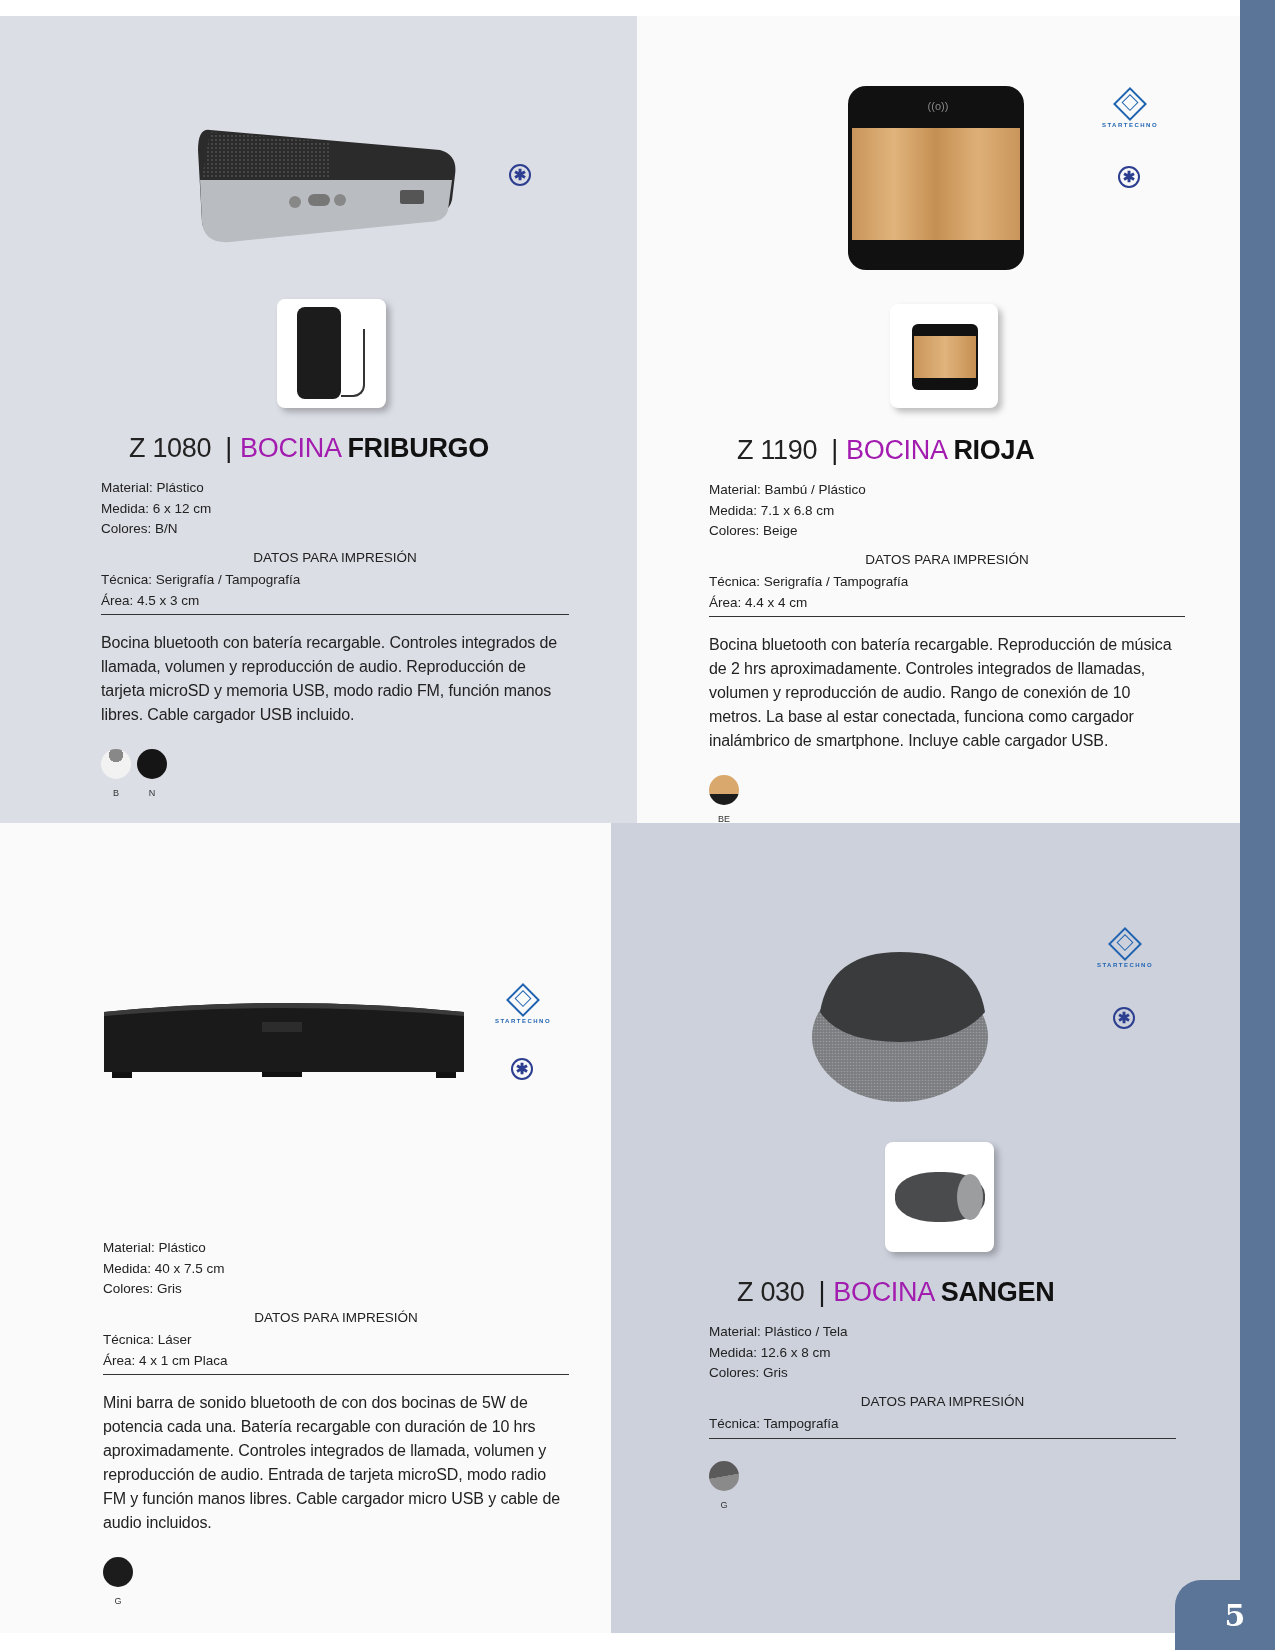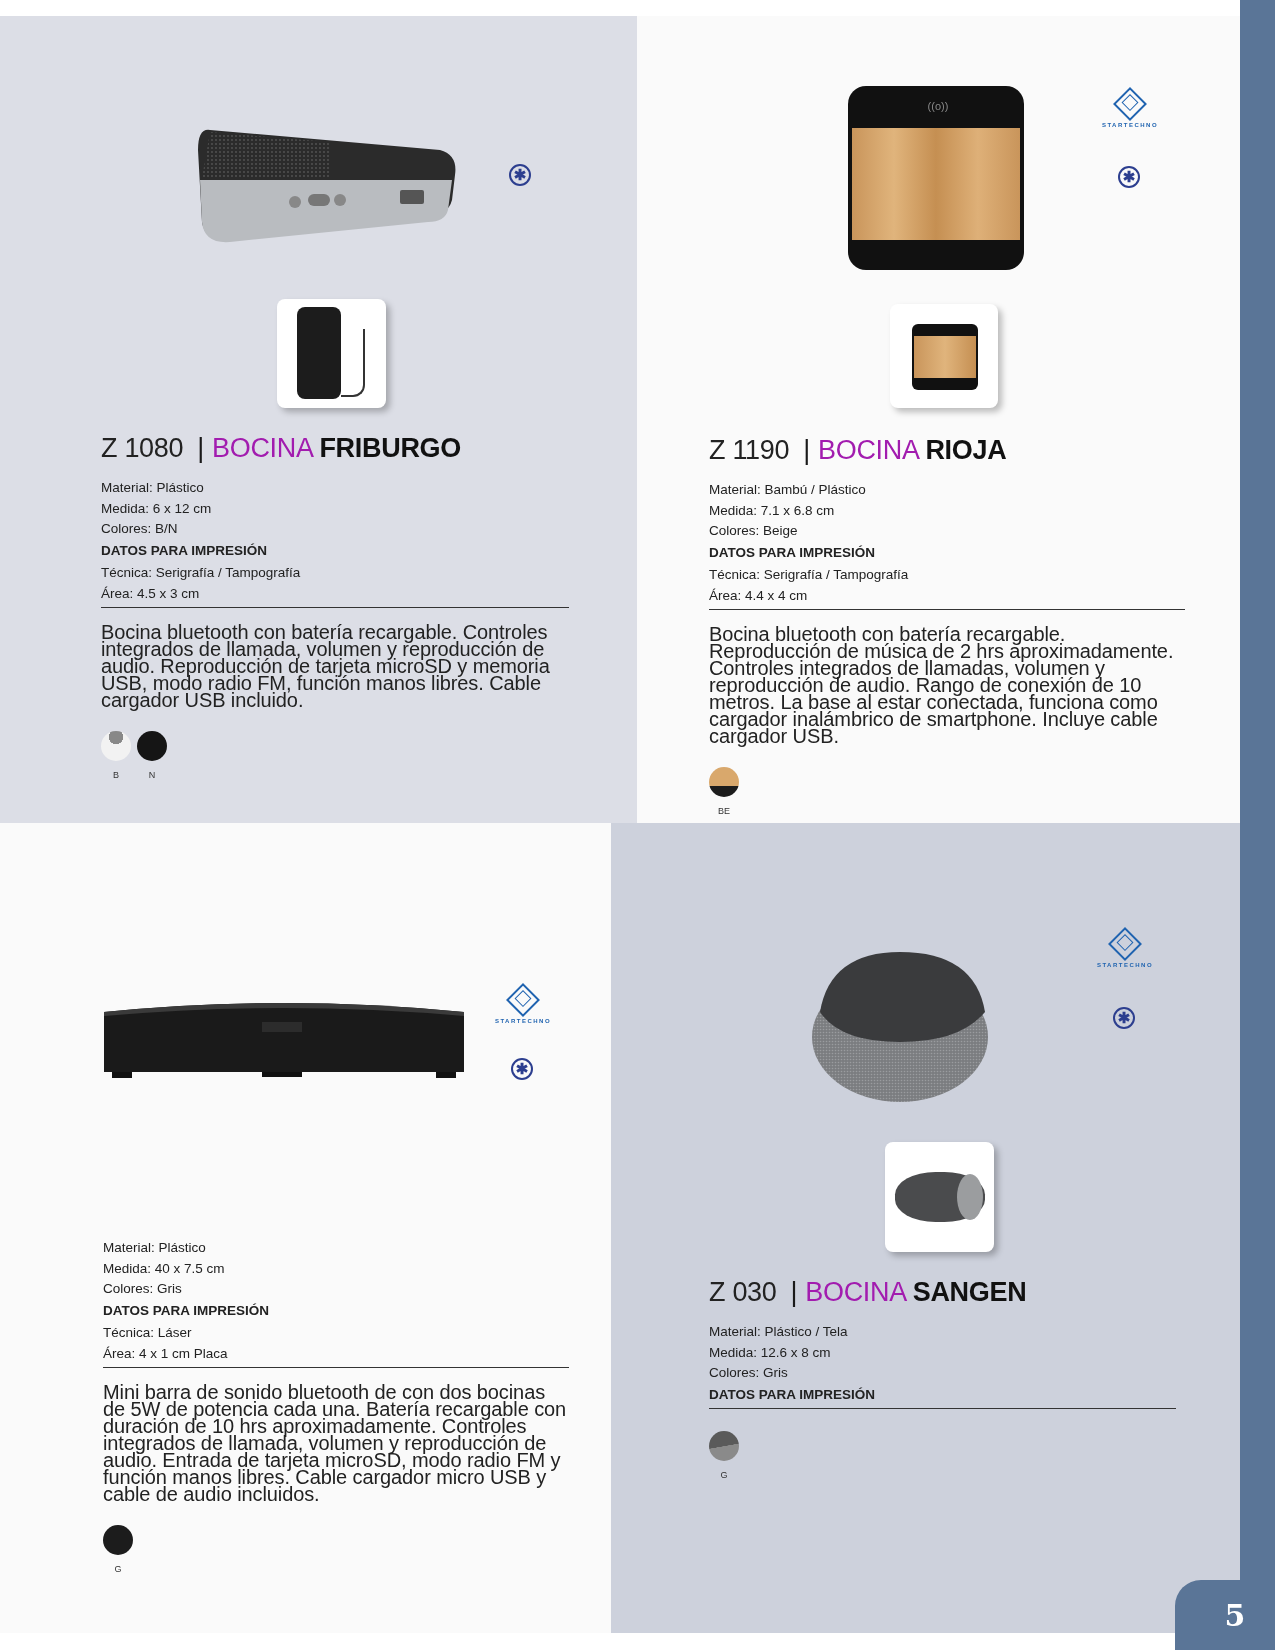--- a/index.html
+++ b/index.html
@@ -7,28 +7,28 @@
   .panel { position:absolute; }
   #p1 { left:0; top:16px; width:637px; height:807px; background:#dcdee6; }
   #p2 { left:637px; top:16px; width:603px; height:807px; background:#fafafa; }
   #p3 { left:0; top:823px; width:611px; height:810px; background:#fafafa; }
   #p4 { left:611px; top:823px; width:629px; height:810px; background:#cdd1dc; }
   #sidebar { position:absolute; left:1240px; top:0; width:35px; height:1650px; background:#5a7597; }
   #pagetab { position:absolute; left:1175px; top:1580px; width:100px; height:70px; background:#5a7597; border-top-left-radius:26px; color:#fff; font-family:"DejaVu Serif", serif; font-weight:bold; font-size:30px; display:flex; align-items:center; justify-content:center; padding-left:20px; box-sizing:border-box; }
 
   .card { position:absolute; }
   .title { font-size:27px; line-height:32px; white-space:nowrap; letter-spacing:-0.3px; }
-  .title .code { font-weight:300; color:#222; }
+  .title .code { font-weight:300; color:#222;margin-left:28px; }
   .title .sep { margin:0 8px 0 14px; }
   .title .word { font-weight:normal; color:#a21caf; }
   .title .name { font-weight:bold; color:#111; }
   .specs { margin-top:14px; font-size:13.5px; line-height:20.5px; color:#222; }
-  .specs .hdr { font-weight:bold; margin-top:1px; margin-bottom:2px; }
+  .specs .hdr { font-weight:normal; margin-top:8px; margin-bottom:2px;text-align:center; }
   .rule { border-top:1.5px solid #333; margin-top:3px; }
-  .desc { margin-top:16px; font-size:20px; line-height:17px; color:#222; letter-spacing:-0.1px; }
+  .desc { margin-top:16px; font-size:16px; line-height:24px; color:#222; letter-spacing:-0.1px; }
   .swatches { display:flex; gap:6px; margin-top:22px; }
   .sw { display:flex; flex-direction:column; align-items:center; width:30px; }
   .dot { width:30px; height:30px; border-radius:50%; }
   .swlabel { font-size:9px; margin-top:9px; color:#333; }
 
   .bt { position:absolute; width:22px; height:22px; border:2px solid #2c3e8f; border-radius:50%; color:#2c3e8f; font-size:15px; font-weight:bold; display:flex; align-items:center; justify-content:center; box-sizing:border-box; }
   .logo { position:absolute; width:64px; text-align:center; }
   .logo .dia { width:20px; height:20px; border:2px solid #1f63b0; transform:rotate(45deg); margin:2px auto 6px; position:relative; }
   .logo .dia::after { content:""; position:absolute; left:3px; top:3px; width:10px; height:10px; border:1.5px solid #1f63b0; }
   .logo .txt { font-size:6px; letter-spacing:1.5px; color:#1f63b0; font-weight:bold; }
@@ -186,20 +186,21 @@
 
 <div class="card" style="left:709px;top:1276px;width:467px;">
   <div class="title">
     <span class="code">Z 030</span><span class="sep">|</span><span class="word">BOCINA</span> <span class="name">SANGEN</span>
   </div>
   <div class="specs">
     <div>Material: Plástico / Tela</div>
     <div>Medida: 12.6 x 8 cm</div>
     <div>Colores: Gris</div>
     <div class="hdr">DATOS PARA IMPRESIÓN</div>
+    <div>Técnica: Tampografía</div>
   </div>
   <div class="rule"></div>
   <div class="swatches">
     <div class="sw">
         <div class="dot" style="background:linear-gradient(170deg,#5a5a5a 0 50%, #8a8a8a 51%);"></div>
         <span class="swlabel">G</span>
       </div>
   </div>
 </div>
 

